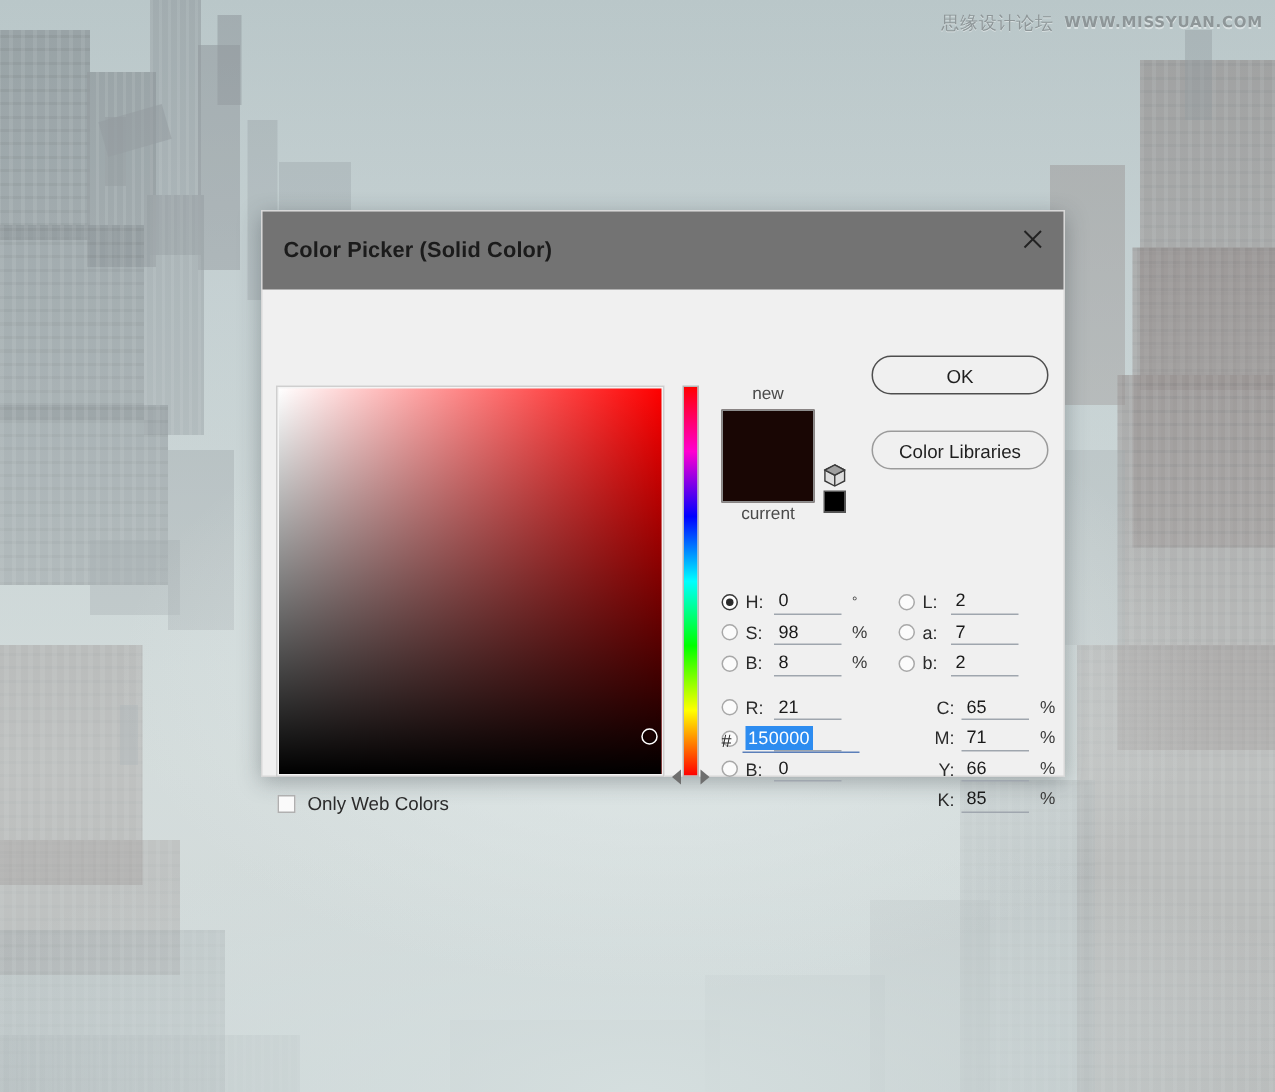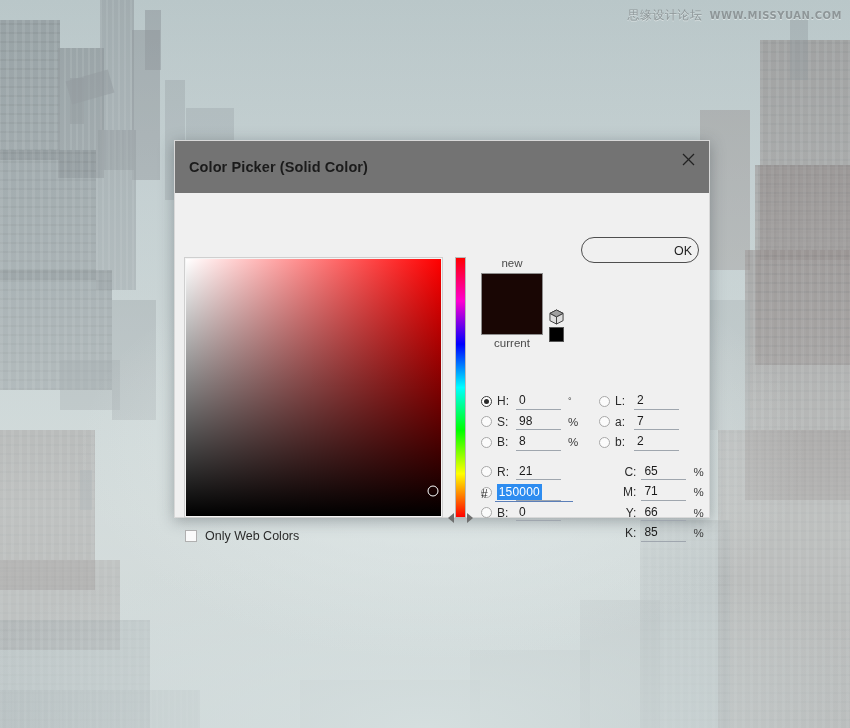--- a/index.html
+++ b/index.html
@@ -136,21 +136,21 @@
     width:15px;height:15px;border:1.5px solid #555;
     box-sizing:border-box;margin-top:2px;
   }
   #websafe-square i{display:block;width:100%;height:100%;background:#000;}
 
   
   #btn-col{position:absolute;left:406px;top:44px;width:118px;}
   .pbtn{
     display:block;width:118px;height:26px;line-height:24px;
     border-radius:13px;border:1px solid #9b9b9b;background:#f0f0f0;
-    font-size:12.5px;color:#1f1f1f;text-align:right;cursor:pointer;
+    font-size:12.5px;color:#1f1f1f;text-align:center;cursor:pointer;
     margin-bottom:24px;box-sizing:border-box;
     font-family:"Liberation Sans",sans-serif;
   }
   .pbtn.primary{border:1.5px solid #4e4e4e;}
   #btn-color-libraries{margin-top:9px;}
 
   
   #values{position:absolute;left:306px;top:198px;width:222px;font-size:12px;color:#262626;}
   .vrow{display:flex;align-items:center;height:20.5px;}
   .radio{
@@ -327,20 +327,21 @@
         <line x1="8" y1="8.3" x2="8" y2="16" stroke="#3a3a3a" stroke-width="1"></line>
         <polygon points="8,1 15,4.6 8,8.3 1,4.6" fill="#9f9f9f" stroke="#3a3a3a" stroke-width="1"></polygon>
       </svg>
       <div id="websafe-square">
           <i></i>
         </div>
     </div>
 
     <div id="btn-col">
       <button class="pbtn primary" id="btn-ok">OK</button>
+      <button class="pbtn" id="btn-color-libraries">Color Libraries</button>
     </div>
 
     <div id="values">
 
       <div id="col-left">
         <div class="vrow">
           <span class="radio on"></span>
           <span class="vlabel">H:</span>
           <input class="vinput" value="0" style="">
           <span class="unit deg">°</span>

